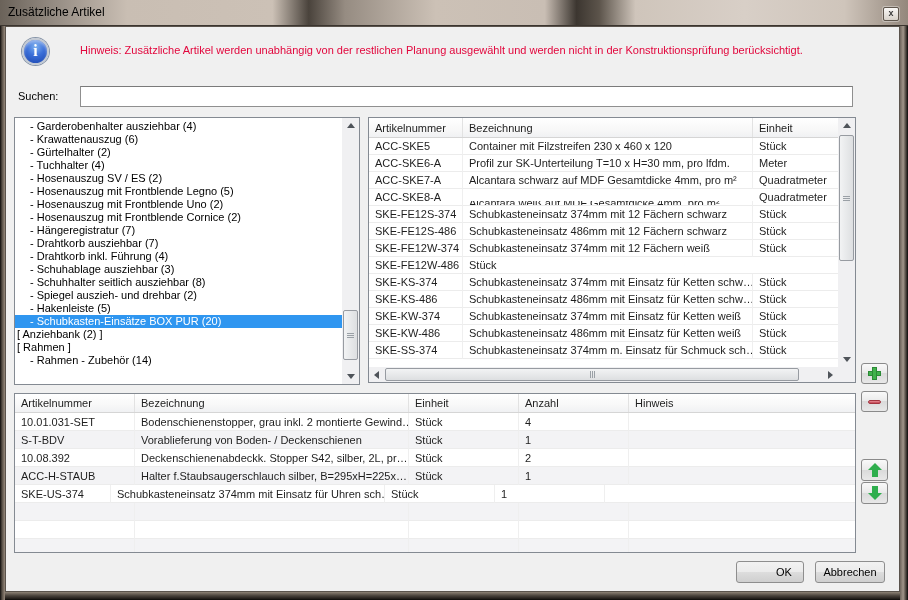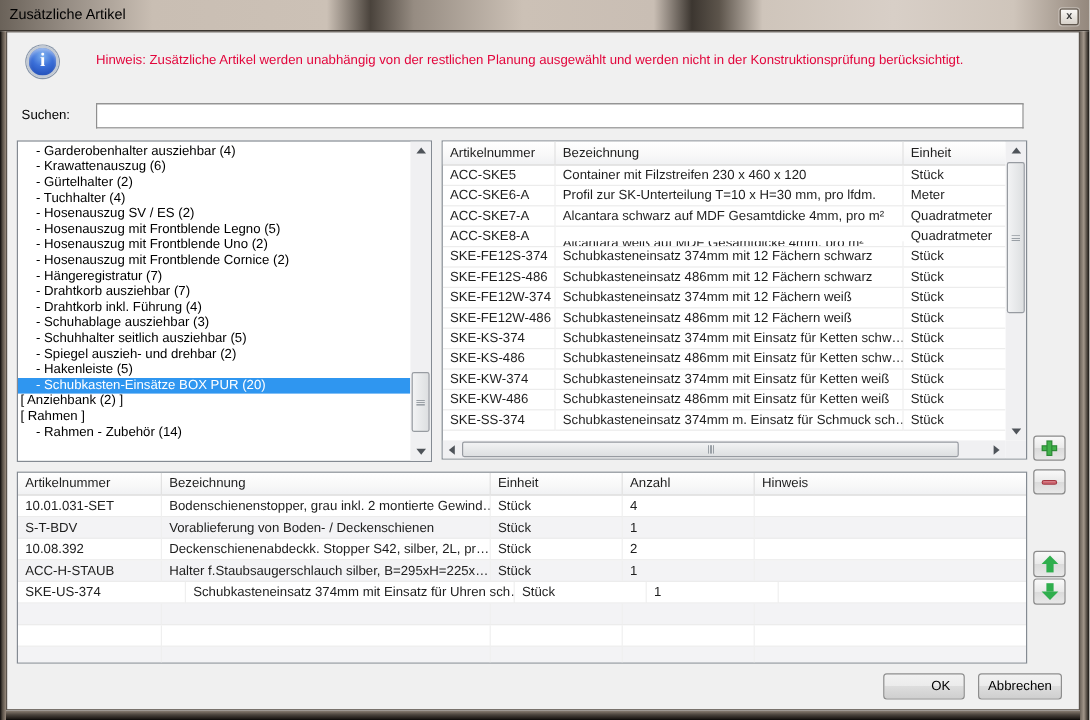--- a/index.html
+++ b/index.html
@@ -141,21 +141,21 @@
           <div class="tree-item lvl1">- Gürtelhalter (2)</div>
           <div class="tree-item lvl1">- Tuchhalter (4)</div>
           <div class="tree-item lvl1">- Hosenauszug SV / ES (2)</div>
           <div class="tree-item lvl1">- Hosenauszug mit Frontblende Legno (5)</div>
           <div class="tree-item lvl1">- Hosenauszug mit Frontblende Uno (2)</div>
           <div class="tree-item lvl1">- Hosenauszug mit Frontblende Cornice (2)</div>
           <div class="tree-item lvl1">- Hängeregistratur (7)</div>
           <div class="tree-item lvl1">- Drahtkorb ausziehbar (7)</div>
           <div class="tree-item lvl1">- Drahtkorb inkl. Führung (4)</div>
           <div class="tree-item lvl1">- Schuhablage ausziehbar (3)</div>
-          <div class="tree-item lvl1">- Schuhhalter seitlich ausziehbar (5)</div>
+          <div class="tree-item lvl1">- Schuhhalter seitlich ausziehbar (8)</div>
           <div class="tree-item lvl1">- Spiegel auszieh- und drehbar (2)</div>
           <div class="tree-item lvl1">- Hakenleiste (5)</div>
           <div class="tree-item lvl1 selected">- Schubkasten-Einsätze BOX PUR (20)</div>
           <div class="tree-item lvl0">[ Anziehbank (2) ]</div>
           <div class="tree-item lvl0">[ Rahmen ]</div>
           <div class="tree-item lvl1">- Rahmen - Zubehör (14)</div>
         </div>
       <div class="sbar tree-vscroll">
         <div class="sb-btn sb-up">
             <div class="tri-up"></div>
@@ -206,21 +206,20 @@
             <div class="cell" style="width: 290px;">Schubkasteneinsatz 486mm mit 12 Fächern schwarz</div>
             <div class="cell fill">Stück</div>
           </div>
           <div class="grid-row">
             <div class="cell" style="width: 94px;">SKE-FE12W-374</div>
             <div class="cell" style="width: 290px;">Schubkasteneinsatz 374mm mit 12 Fächern weiß</div>
             <div class="cell fill">Stück</div>
           </div>
           <div class="grid-row">
             <div class="cell" style="width: 94px;">SKE-FE12W-486</div>
-            <div class="cell" style="width: 290px;">Schubkasteneinsatz 486mm mit 12 Fächern weiß</div>
             <div class="cell fill">Stück</div>
           </div>
           <div class="grid-row">
             <div class="cell" style="width: 94px;">SKE-KS-374</div>
             <div class="cell" style="width: 290px;">Schubkasteneinsatz 374mm mit Einsatz für Ketten schw…</div>
             <div class="cell fill">Stück</div>
           </div>
           <div class="grid-row">
             <div class="cell" style="width: 94px;">SKE-KS-486</div>
             <div class="cell" style="width: 290px;">Schubkasteneinsatz 486mm mit Einsatz für Ketten schw…</div>
@@ -317,21 +316,21 @@
             <div class="cell fill"></div>
           </div>
           <div class="grid-row alt">
             <div class="cell" style="width: 120px;">ACC-H-STAUB</div>
             <div class="cell" style="width: 274px;">Halter f.Staubsaugerschlauch silber, B=295xH=225x…</div>
             <div class="cell" style="width: 110px;">Stück</div>
             <div class="cell" style="width: 110px;">1</div>
             <div class="cell fill"></div>
           </div>
           <div class="grid-row">
-            <div class="cell" style="width: 140px;">SKE-US-374</div>
+            <div class="cell" style="width: 96px;">SKE-US-374</div>
             <div class="cell" style="width: 274px;">Schubkasteneinsatz 374mm mit Einsatz für Uhren sch…</div>
             <div class="cell" style="width: 110px;">Stück</div>
             <div class="cell" style="width: 110px;">1</div>
             <div class="cell fill"></div>
           </div>
           <div class="grid-row alt">
             <div class="cell" style="width: 120px;"></div>
             <div class="cell" style="width: 274px;"></div>
             <div class="cell" style="width: 110px;"></div>
             <div class="cell" style="width: 110px;"></div>

